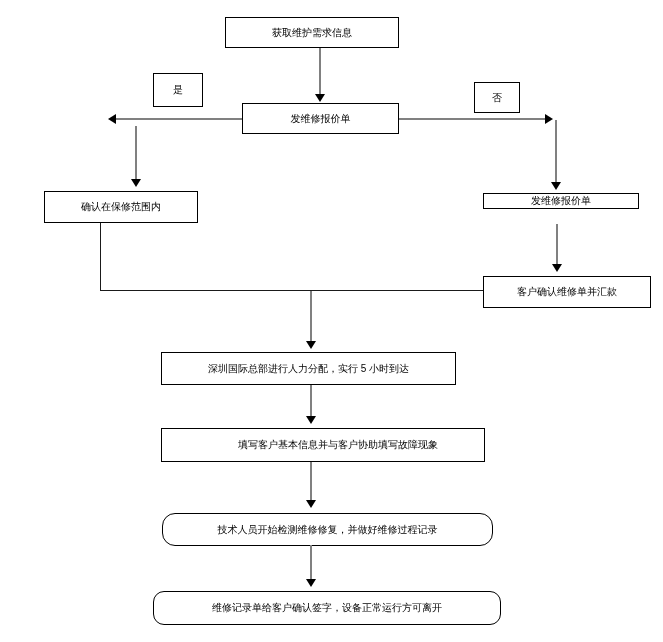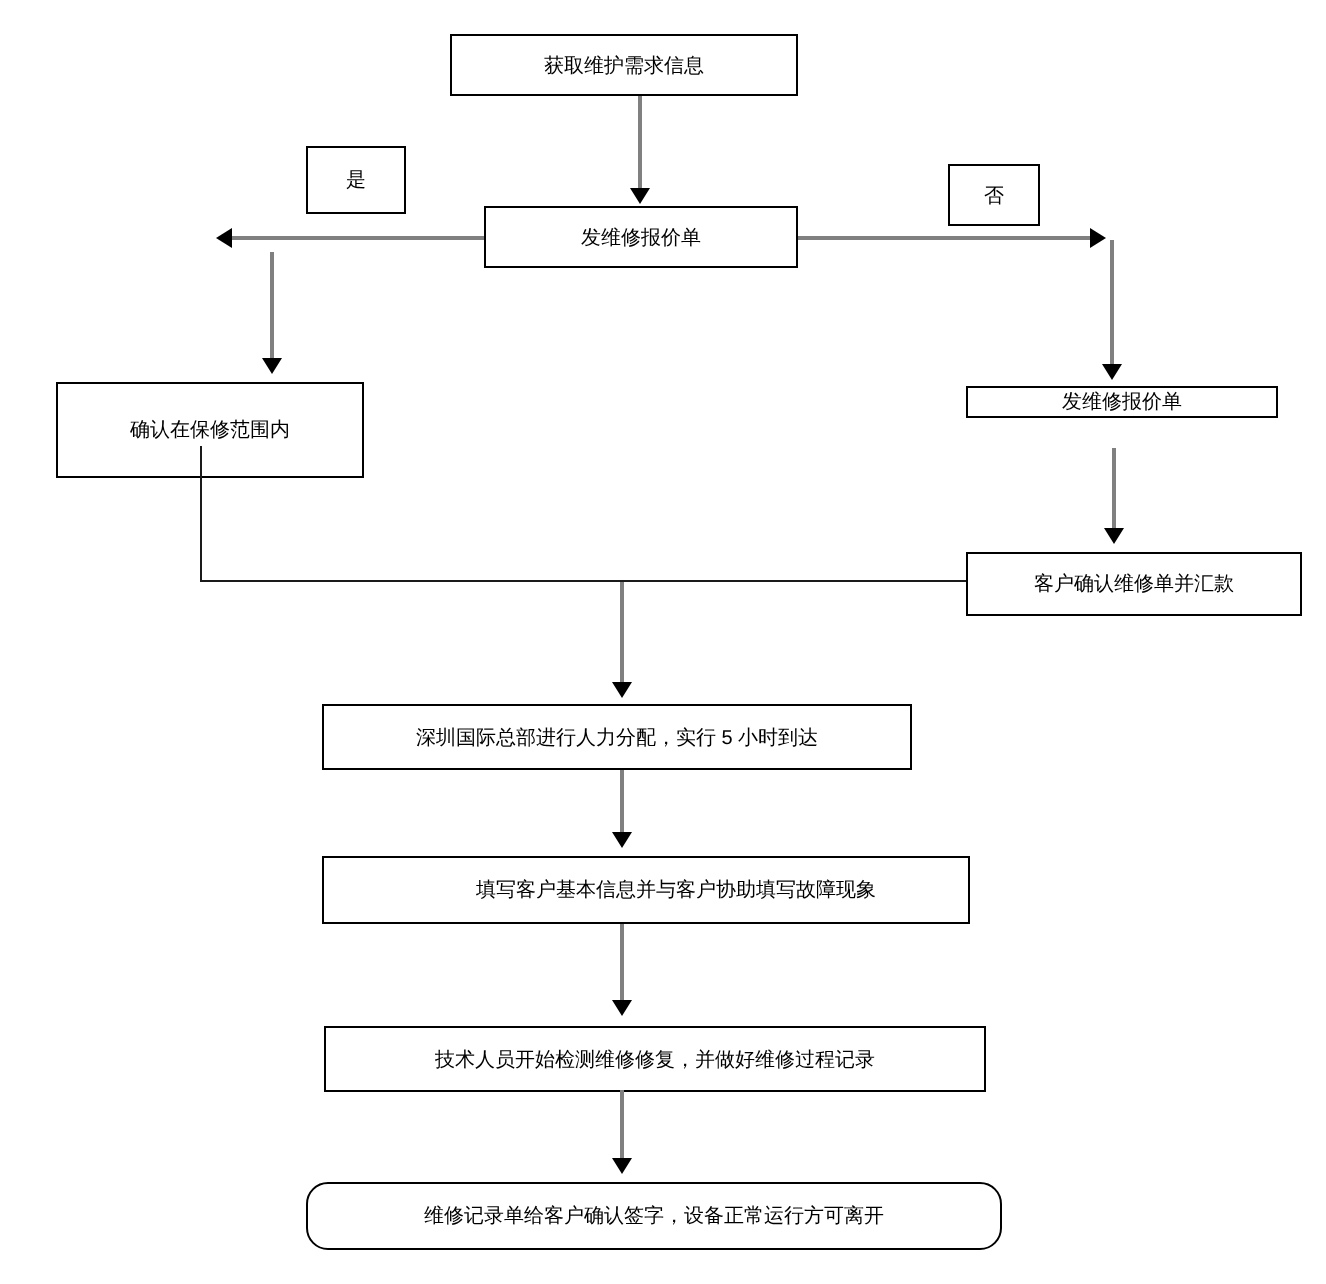--- a/index.html
+++ b/index.html
@@ -51,31 +51,31 @@
 <div class="canvas">
 
   <div class="node" style="left:225px; top:17px;  width:174px; height:31px;">获取维护需求信息</div>
 
   <div class="node" style="left:153px; top:73px;  width:50px;  height:34px;">是</div>
 
   <div class="node" style="left:242px; top:103px; width:157px; height:31px;">发维修报价单</div>
 
   <div class="node" style="left:474px; top:82px;  width:46px;  height:31px;">否</div>
 
-  <div class="node" style="left:28px;  top:191px; width:154px; height:48px;">确认在保修范围内</div>
+  <div class="node" style="left:44px;  top:191px; width:154px; height:32px;">确认在保修范围内</div>
 
   <div class="node" style="left:483px; top:193px; width:156px; height:16px;">发维修报价单</div>
 
   <div class="node" style="left:483px; top:276px; width:168px; height:32px;">客户确认维修单并汇款</div>
 
   <div class="node" style="left:161px; top:352px; width:295px; height:33px;">深圳国际总部进行人力分配，实行 5 小时到达</div>
 
   <div class="node" style="left:161px; top:428px; width:324px; height:34px;padding-left:30px;">填写客户基本信息并与客户协助填写故障现象</div>
 
-  <div class="node" style="left:162px; top:513px; width:331px; height:33px;">技术人员开始检测维修修复，并做好维修过程记录</div>
+  <div class="node" style="left:162px; top:513px; width:331px; height:33px;border-radius:13px;">技术人员开始检测维修修复，并做好维修过程记录</div>
 
   <div class="node" style="left:153px; top:591px; width:348px; height:34px;border-radius:11px;">维修记录单给客户确认签字，设备正常运行方可离开</div>
 
   <div class="line" style="left:319px; top:48px; width:2px; height:47px;"></div>
   <div class="ah down" style="left:315px; top:94px;"></div>
 
   <div class="line" style="left:116px; top:118px; width:126px; height:2px;"></div>
   <div class="ah left" style="left:108px; top:114px;"></div>
   <div class="line" style="left:135px; top:126px; width:2px; height:53px;"></div>
   <div class="ah down" style="left:131px; top:179px;"></div>

